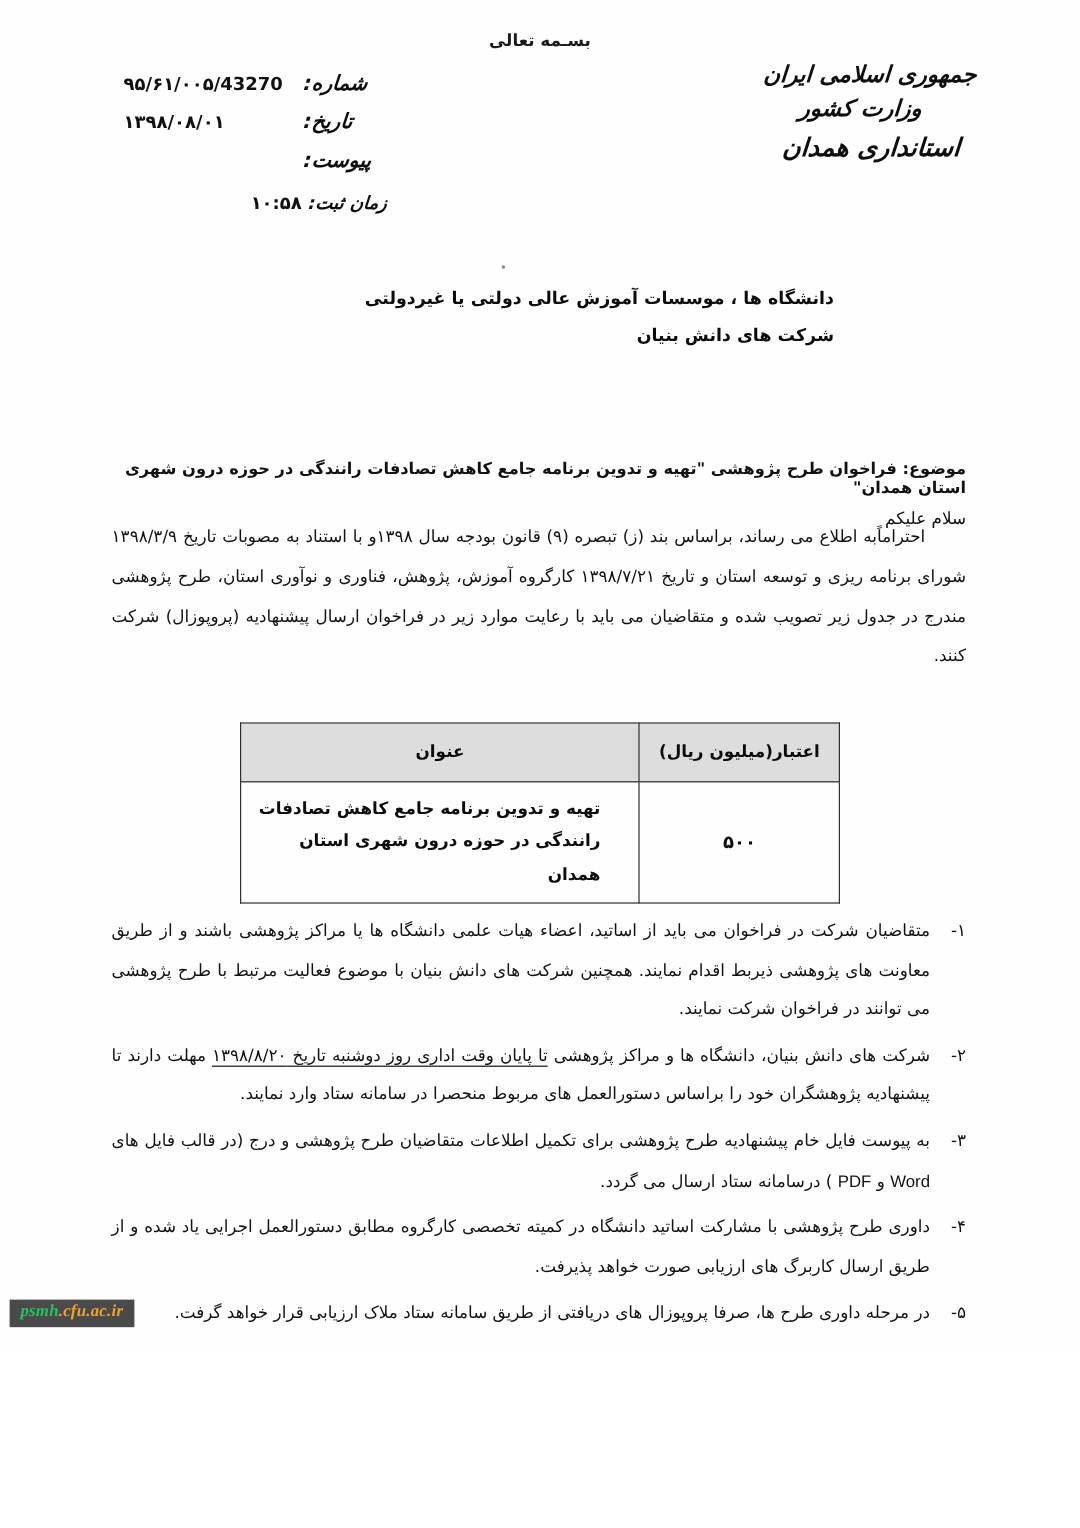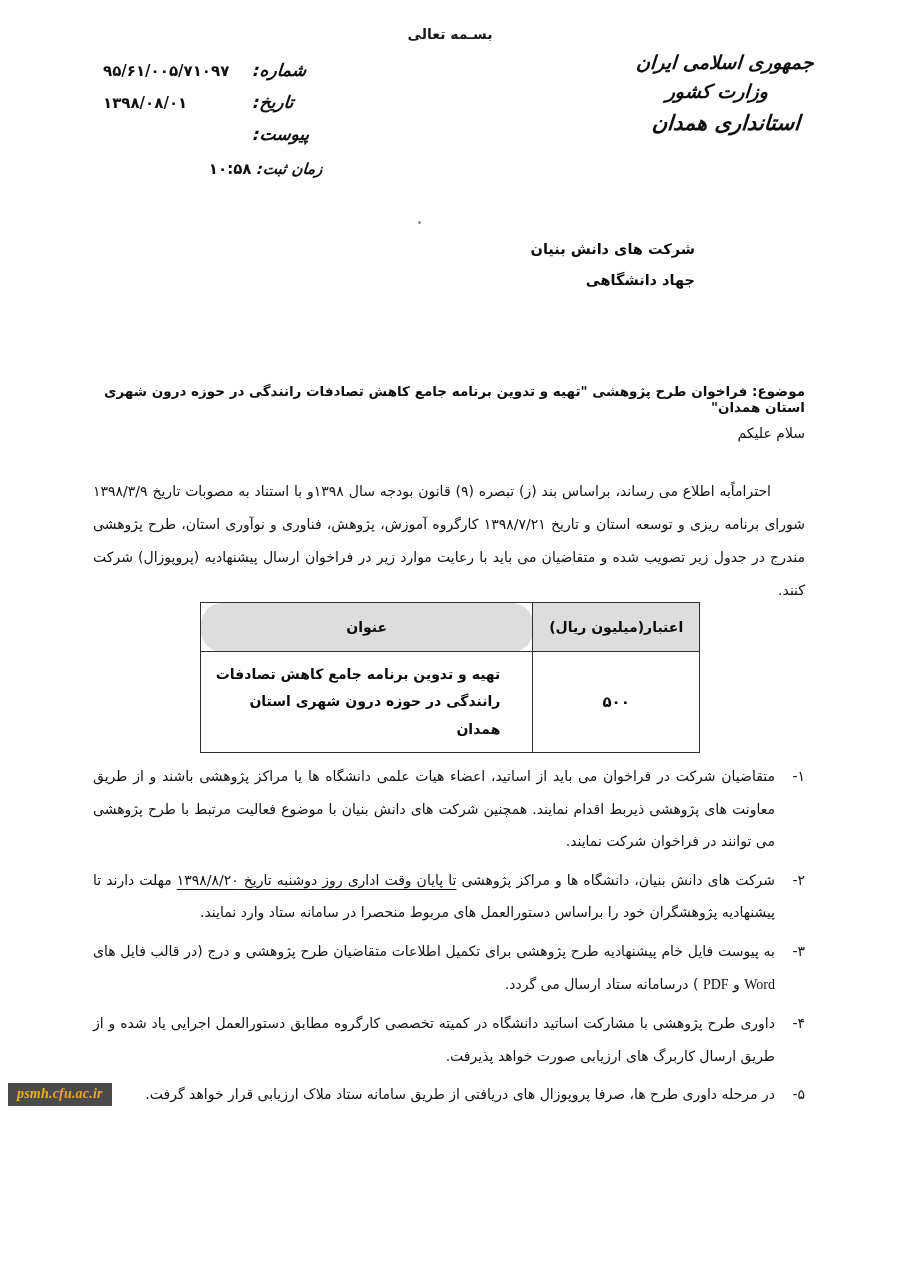--- a/index.html
+++ b/index.html
@@ -154,21 +154,21 @@
     width: 712px;
     text-align: right;
     direction: rtl;
     font-size: 14px;
     color: #111;
   }
 
   
   .body-par {
     position: absolute;
-    top: 475px;
+    top: 432px;
     right: 95px;
     width: 712px;
     direction: rtl;
     text-align: justify;
     text-align-last: right;
     font-size: 14px;
     line-height: 2.36;
     color: #111;
     text-indent: 34px;
   }
@@ -192,21 +192,21 @@
     padding: 9px 10px;
     vertical-align: middle;
   }
   table.grant thead th {
     background: #dddddd;
     font-size: 14px;
     font-weight: 700;
     height: 30px;
     color: #0c0c0c;
   }
-  table.grant .col-title { width: 68%; text-align: center; border-radius: 21px; }
+  table.grant .col-title { width: 68%; text-align: center; }
   table.grant .col-amount { width: 32%; }
   table.grant tbody td.cell-title {
     font-size: 14px;
     font-weight: 700;
     line-height: 1.95;
     text-align: right;
     height: 68px;
     color: #0c0c0c;
     padding-right: 32px;
   }
@@ -246,78 +246,78 @@
     text-align: justify;
     text-align-last: right;
   }
   .clause-text u {
     text-decoration: underline;
     text-underline-offset: 4px;
   }
   .ltr-inline {
     direction: ltr;
     unicode-bidi: embed;
-    font-family: Liberation Serif, serif;
+    font-family: Liberation Sans, sans-serif;
   }
 
   
   .watermark {
     position: absolute;
     bottom: 18px;
     left: 8px;
     background: #4a4a4a;
     padding: 3px 9px 4px 9px;
     direction: ltr;
     font-family: "Liberation Serif", serif;
     font-style: italic;
     font-weight: 700;
     font-size: 14px;
     letter-spacing: .2px;
     white-space: nowrap;
   }
-  .watermark .wm-a { color: #eab308; font-style: italic; }
+  .watermark .wm-a { color: #22c55e; font-style: italic; }
   .watermark .wm-b { color: #f0a22e; }
 </style>
 </head>
 <body>
 
 <div class="page">
 
   <div class="basmala">بسـمه تعالی</div>
 
   <div class="masthead">
     <div class="m1">جمهوری اسلامی ایران</div>
     <div class="m2">وزارت کشور</div>
     <div class="m3">استانداری همدان</div>
   </div>
 
   <div class="meta">
     <div class="meta-row">
       <span class="meta-label">شماره:</span>
-      <span class="meta-value">۹۵/۶۱/۰۰۵/۷۱۰۹۷</span>
+      <span class="meta-value">۹۵/۶۱/۰۰۵/43270</span>
     </div>
     <div class="meta-row">
       <span class="meta-label">تاریخ:</span>
       <span class="meta-value">۱۳۹۸/۰۸/۰۱</span>
     </div>
     <div class="meta-row">
       <span class="meta-label">پیوست:</span>
       <span class="meta-value"></span>
     </div>
     <div class="meta-row time">
       <span class="meta-label">زمان ثبت:</span>
       <span class="meta-value">۱۰:۵۸</span>
     </div>
   </div>
 
   <div class="stray-dot"></div>
 
   <div class="recipients">
+    <div>دانشگاه ها ، موسسات آموزش عالی دولتی یا غیردولتی</div>
     <div>شرکت های دانش بنیان</div>
-    <div>جهاد دانشگاهی</div>
   </div>
 
   <div class="subject">موضوع: فراخوان طرح پژوهشی  "تهیه و تدوین برنامه جامع کاهش تصادفات رانندگی در حوزه درون شهری استان همدان"</div>
 
   <div class="salutation">سلام علیکم</div>
 
   <div class="body-par">احتراماًبه اطلاع می رساند، براساس بند (ز) تبصره (۹) قانون بودجه سال ۱۳۹۸و با استناد به مصوبات تاریخ ۱۳۹۸/۳/۹ شورای برنامه ریزی و توسعه استان و تاریخ ۱۳۹۸/۷/۲۱ کارگروه آموزش، پژوهش، فناوری و نوآوری استان، طرح پژوهشی مندرج در جدول زیر تصویب شده و متقاضیان می باید با رعایت موارد زیر در فراخوان ارسال پیشنهادیه (پروپوزال) شرکت کنند.</div>
 
   <div class="tbl-wrap">
     <table class="grant">

